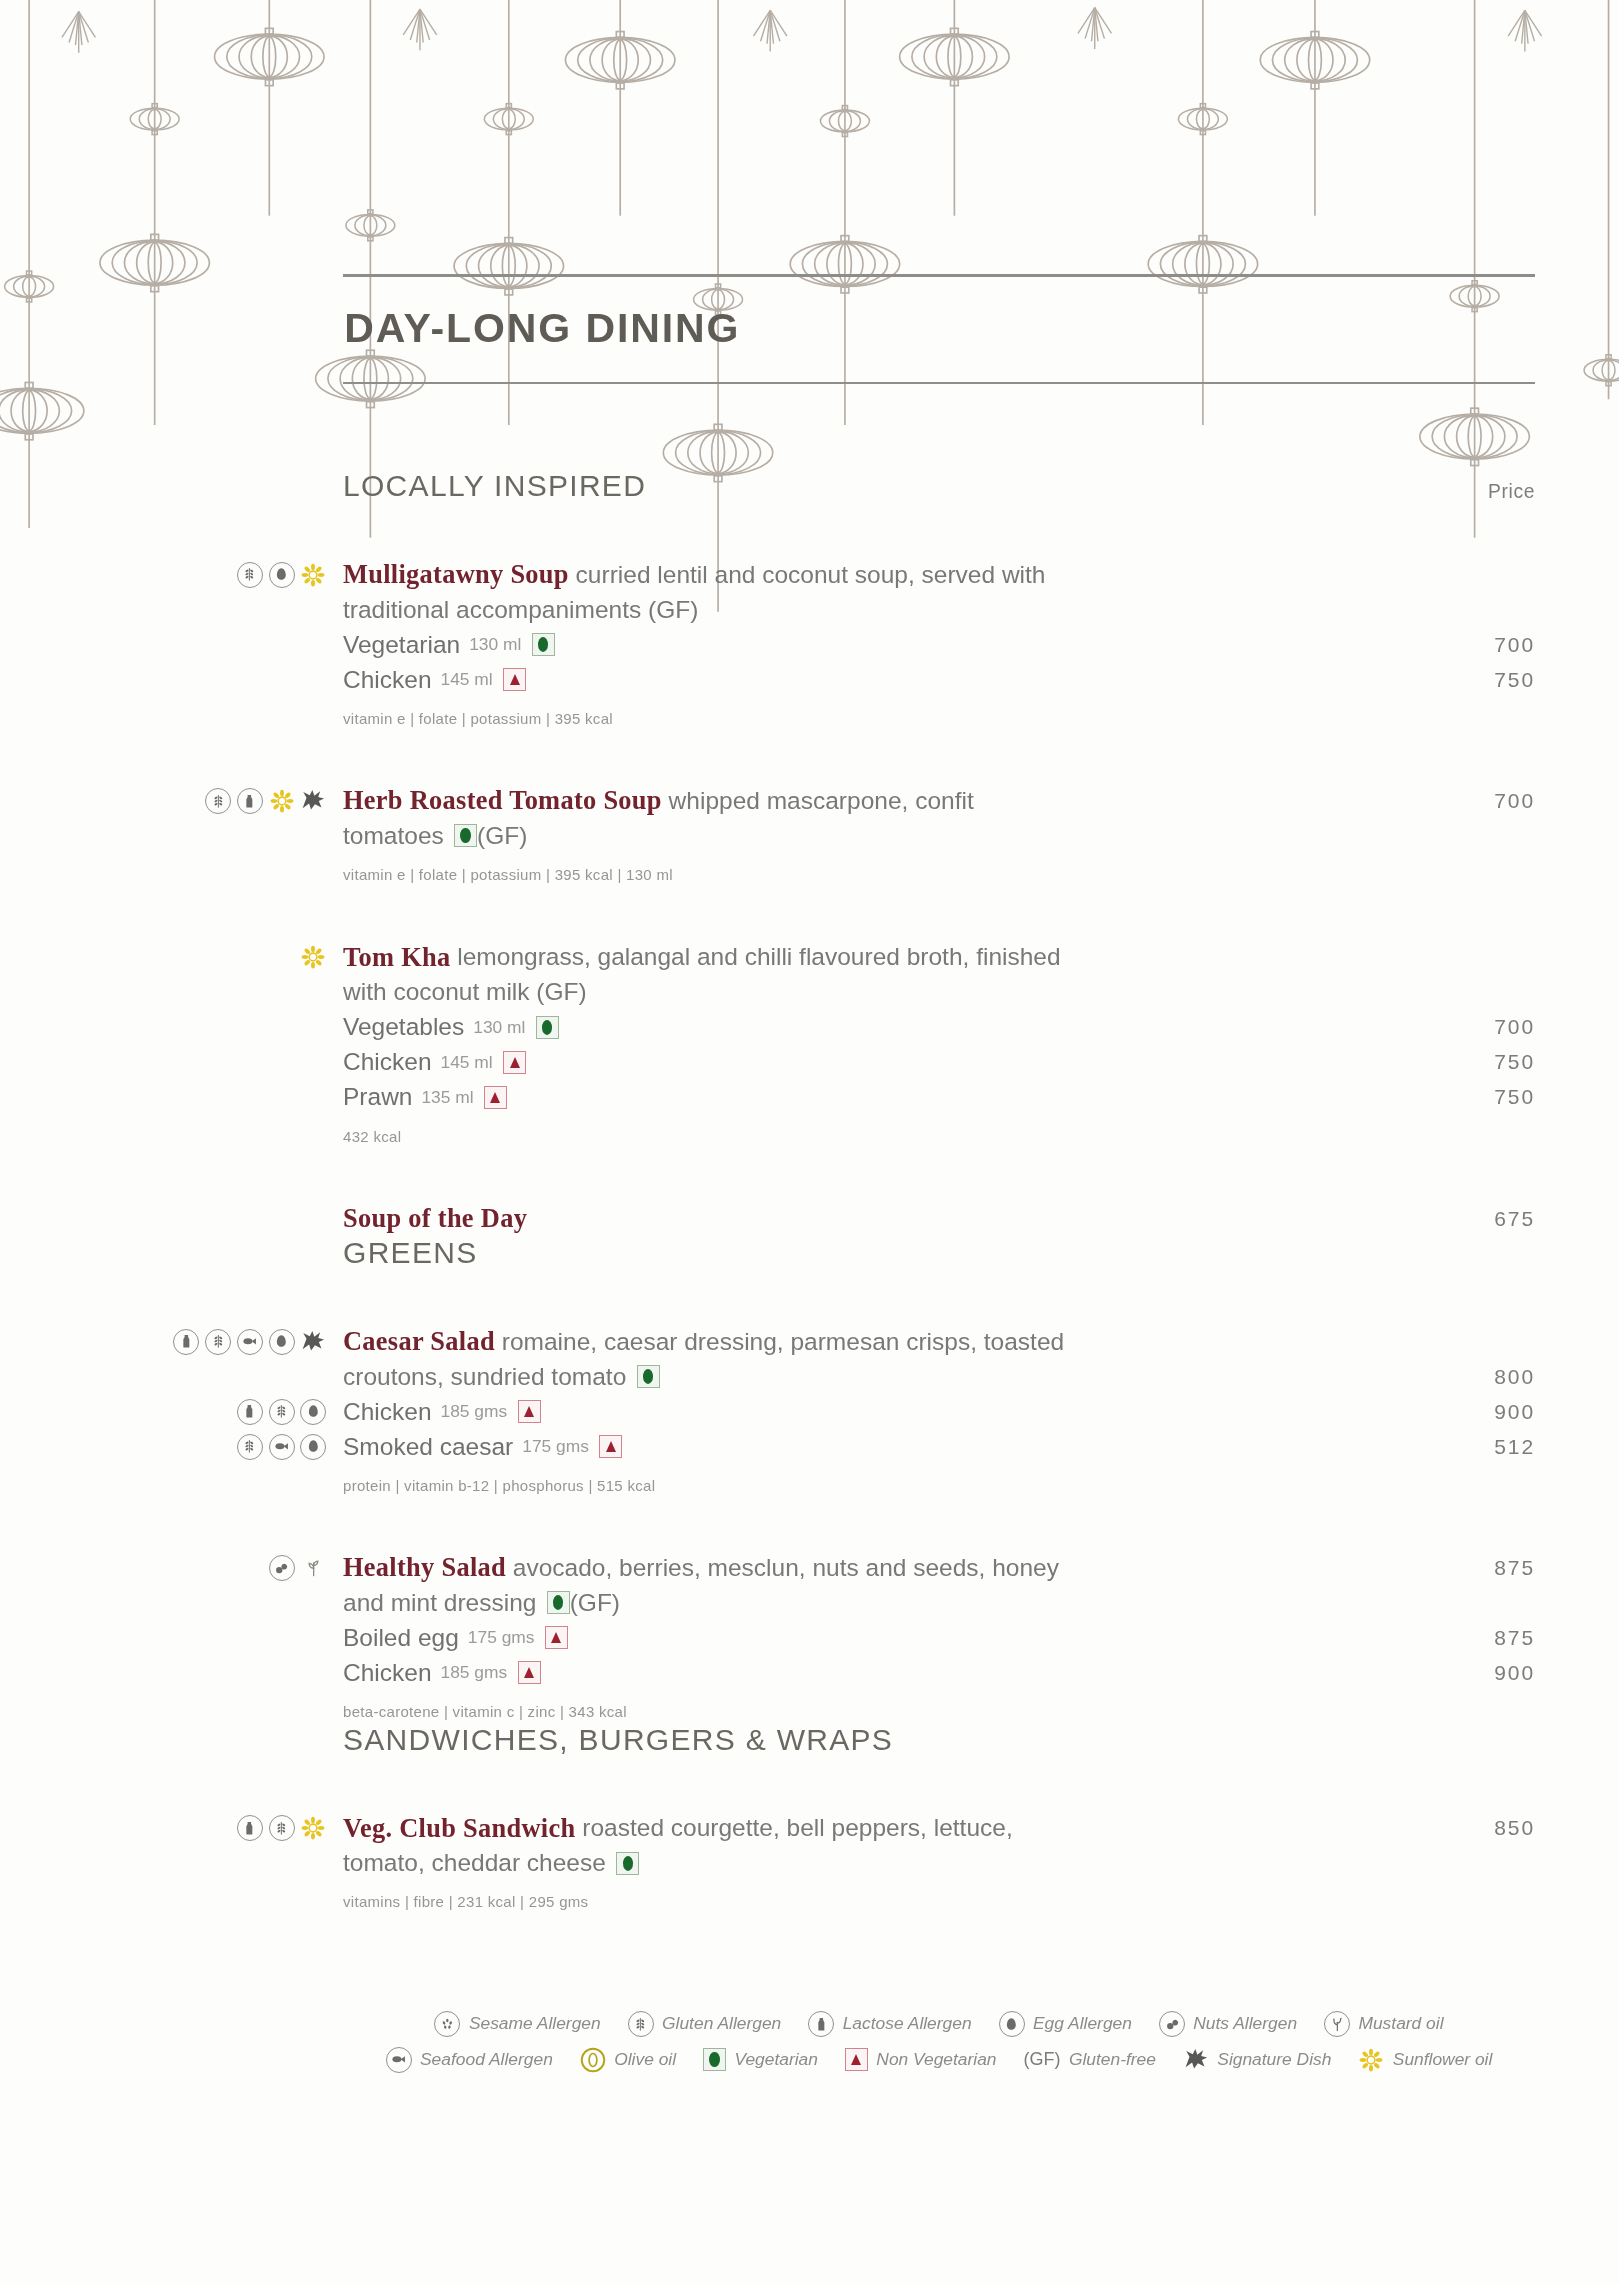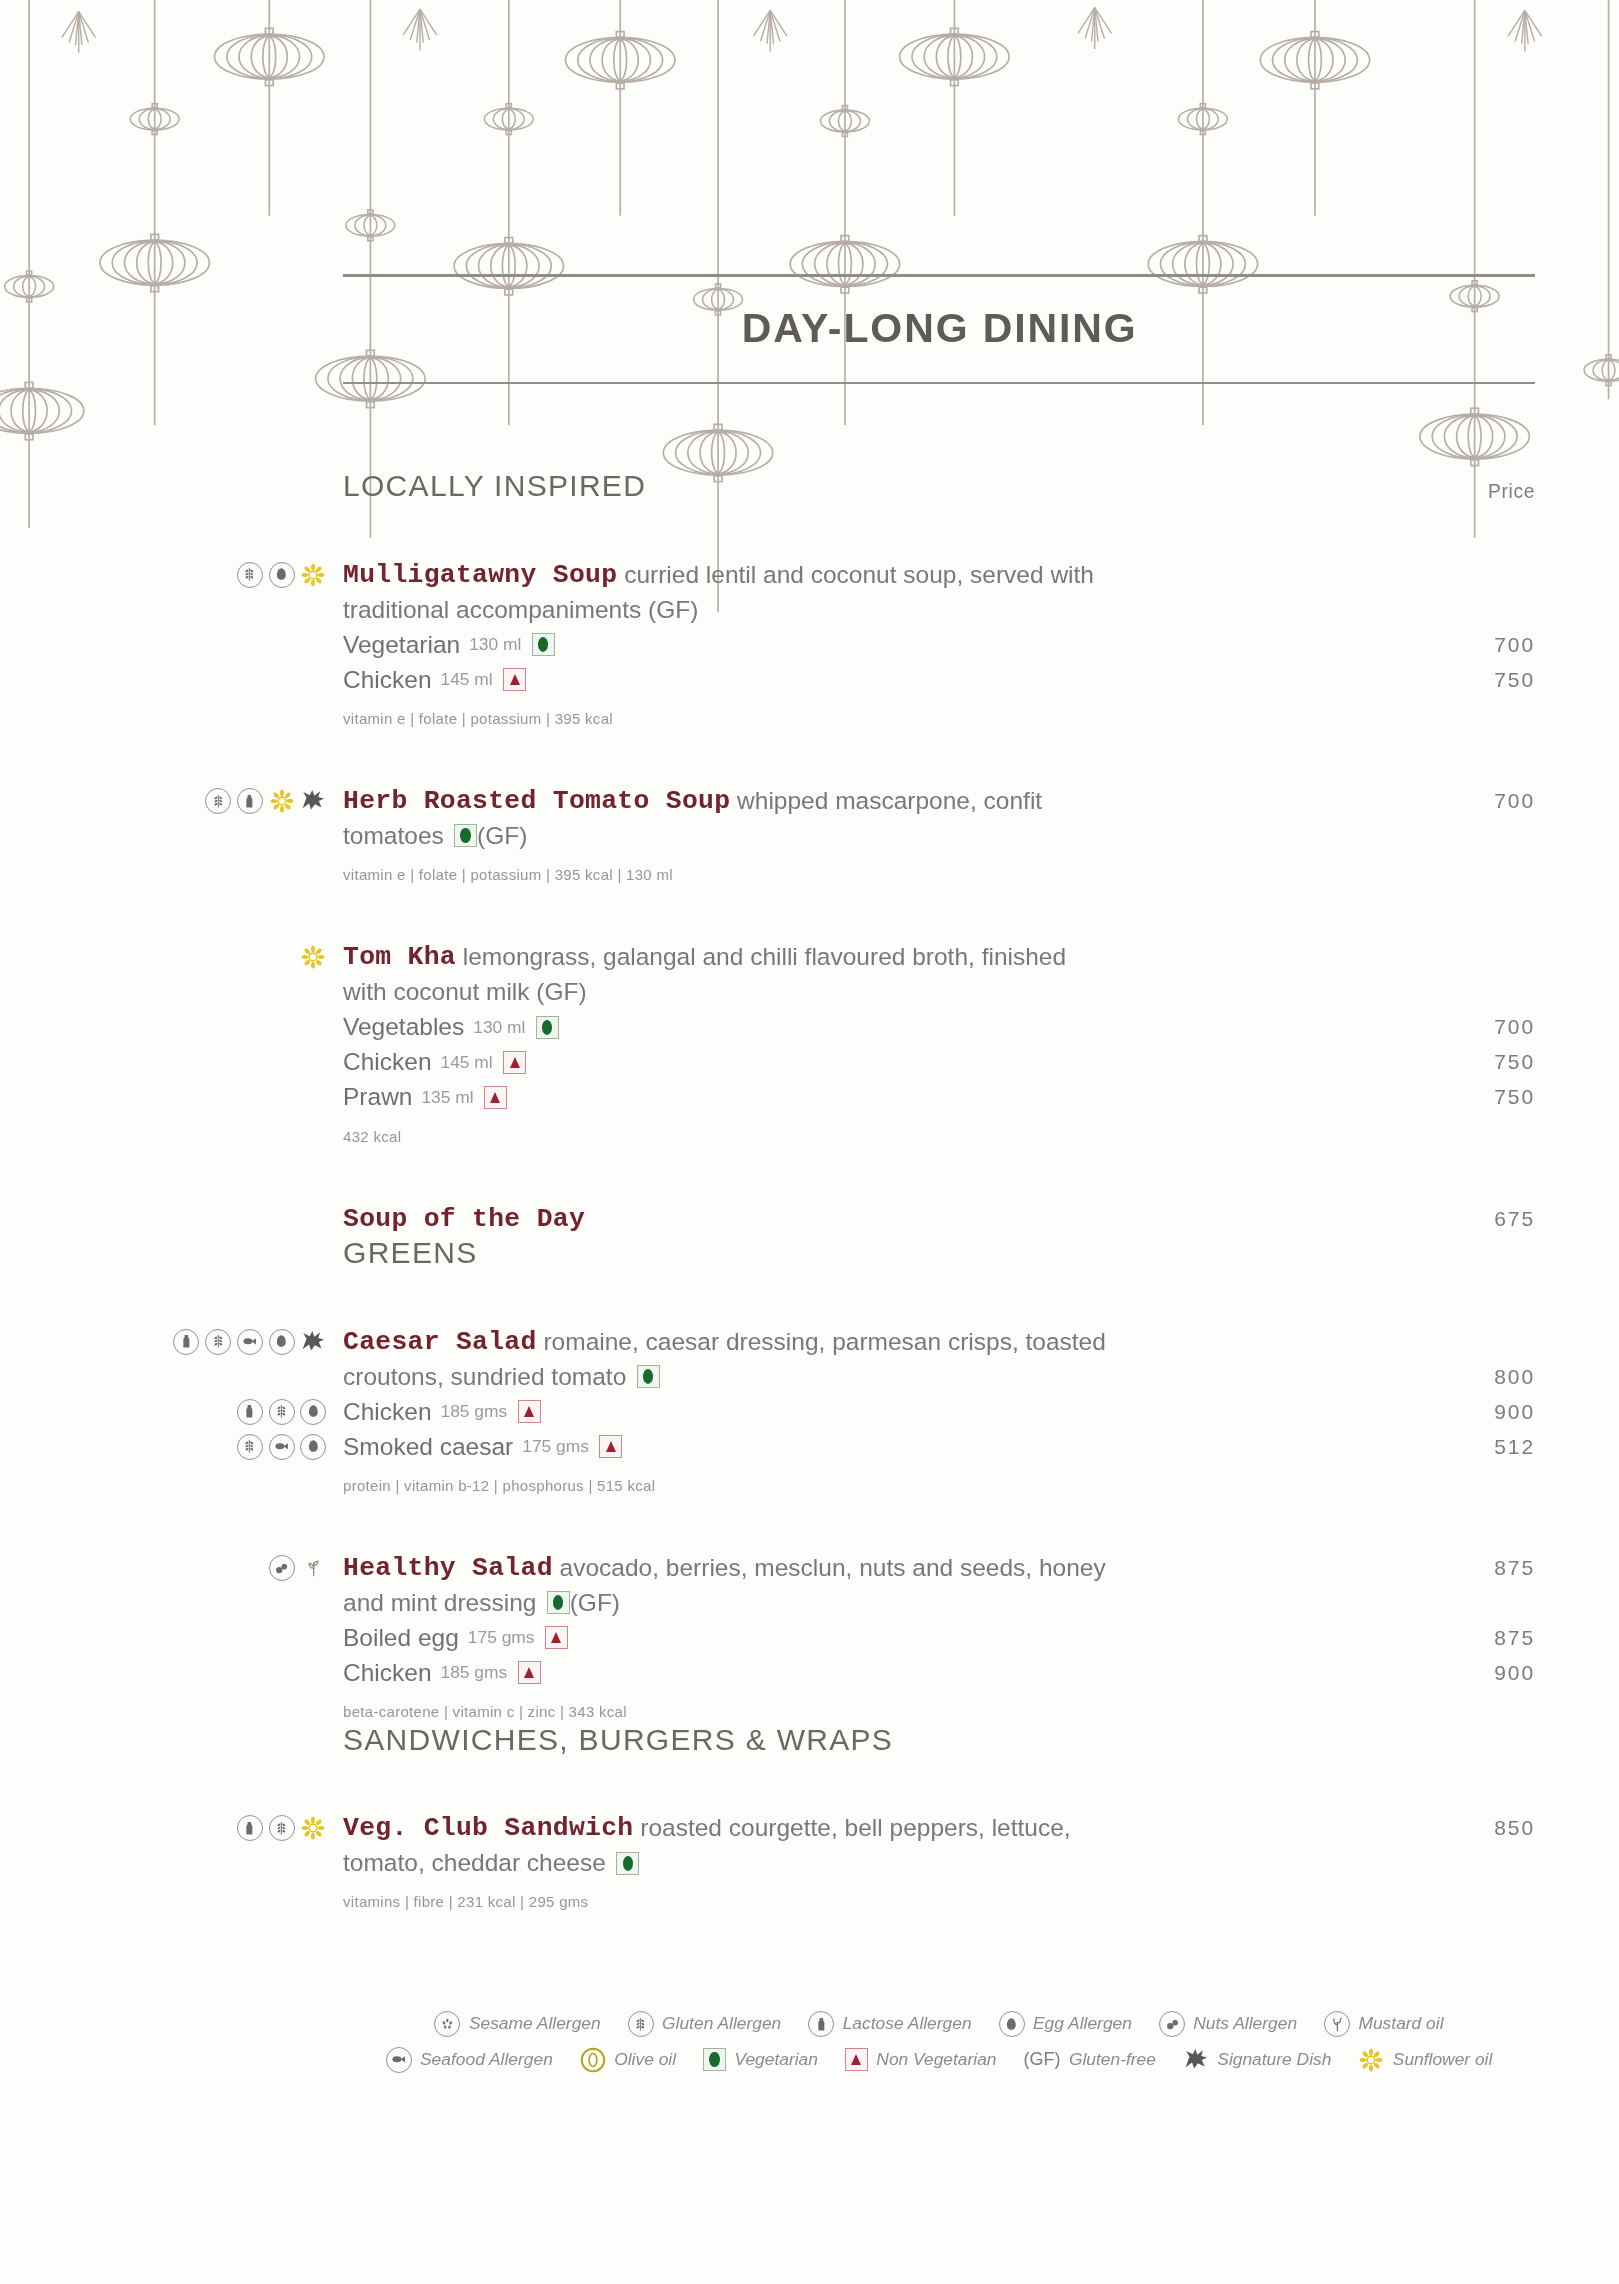--- a/index.html
+++ b/index.html
@@ -1,33 +1,33 @@
 <!DOCTYPE html>
 <html style="--maroon: #72232e; --veg: #176a2c; --nonveg: #9c2030;font-size:10.3px"><head>
 <meta charset="utf-8">
 <style>
   html,body{margin:0;padding:0;background:#ffffff;}
   .page{
     position:relative; width:1619px; height:2284px; overflow:hidden;
-    background:#fdfdfb; font-family:"Liberation Sans", sans-serif;text-align:center;
+    background:#fdfdfb; font-family:"Liberation Sans", sans-serif;
   }
   .lanterns{position:absolute; top:0; left:0; pointer-events:none;}
   .content{position:relative; padding:274px 84px 0 343px; box-sizing:border-box;}
   .rule{height:2.6px; background:#8f8d8a;}
   .page-title{font-size:41px; font-weight:bold; letter-spacing:1.9px; color:#5f5b55; margin:28px 0 30px 1.3px;}
   .section{}
   .section:first-of-type{margin-top:85px;}
   .section-header{display:flex; justify-content:space-between; align-items:flex-end;}
   .section-name{font-size:30px; color:#6b6862; letter-spacing:1.3px;}
   .price-label{font-size:19.3px; color:#7d7d7d; letter-spacing:0.6px;}
   .item{margin-top:54px; position:relative;}
   .line{display:flex; align-items:center; min-height:35px; position:relative;}
   .fill{flex:1;}
   .icons{position:absolute; right:calc(100% + 16.7px); display:flex; gap:5.8px; align-items:center; white-space:nowrap;}
-  .dish-name{font-family:Liberation Mono, monospace; font-weight:bold; font-size:26.4px; color:var(--maroon,#72232e); letter-spacing:0.3px;}
+  .dish-name{font-family:Liberation Serif, serif; font-weight:bold; font-size:26.4px; color:var(--maroon,#72232e); letter-spacing:0.3px;}
   .desc{font-size:24.5px; color:#787878;}
   .vlabel{font-size:24.5px; color:#707070;}
   .vqty{font-size:17.4px; color:#9b9b9b; margin-left:9px;}
   .price{font-size:21px; color:#7c7c7c; letter-spacing:1.9px; margin-left:26px;}
   .nutrition{font-size:15px; color:#969696; letter-spacing:0.3px;}
   .nutri-line{margin-top:10.3px; min-height:22px;}
   .marker{width:23px; height:23px; border:1.6px solid; box-sizing:border-box; display:inline-flex;
           align-items:center; justify-content:center; background:#fff; vertical-align:middle; margin-left:10.3px; flex:none;}
   .marker.veg{border-color:#9cb79a; background:#f0f5ef;}
   .marker.veg i{display:block; width:10.3px; height:15px; border-radius:50%; background:var(--veg,#176a2c);}

